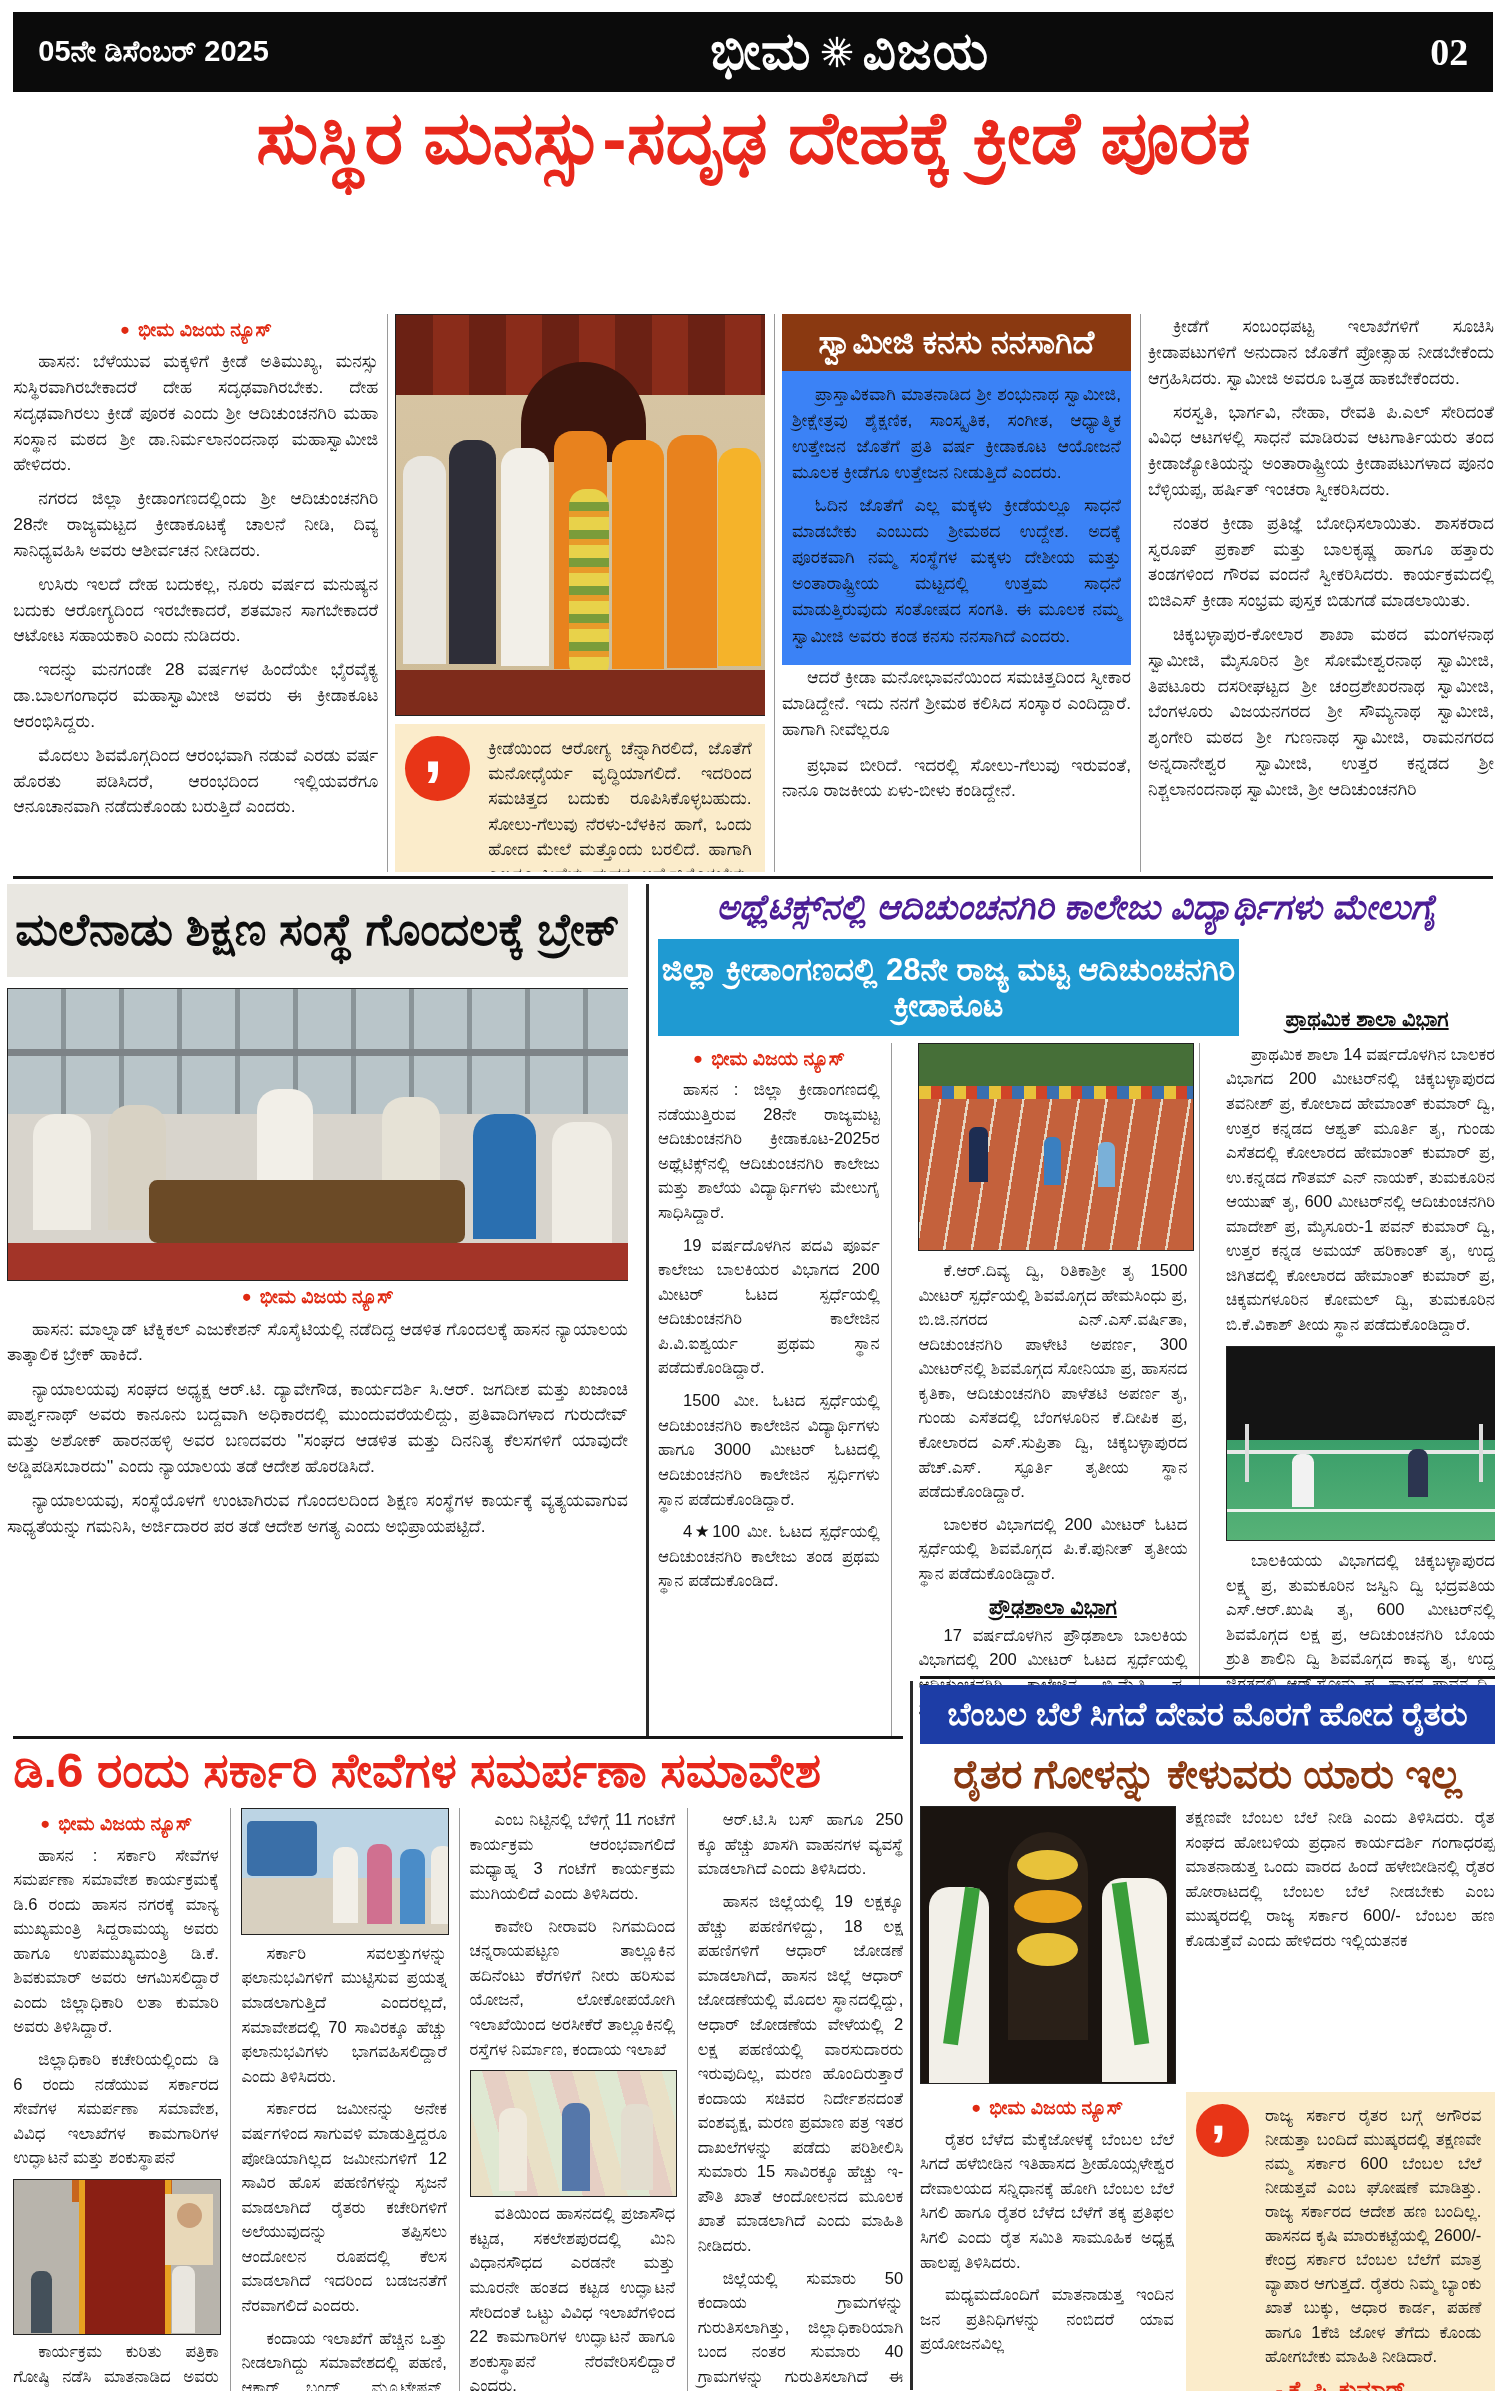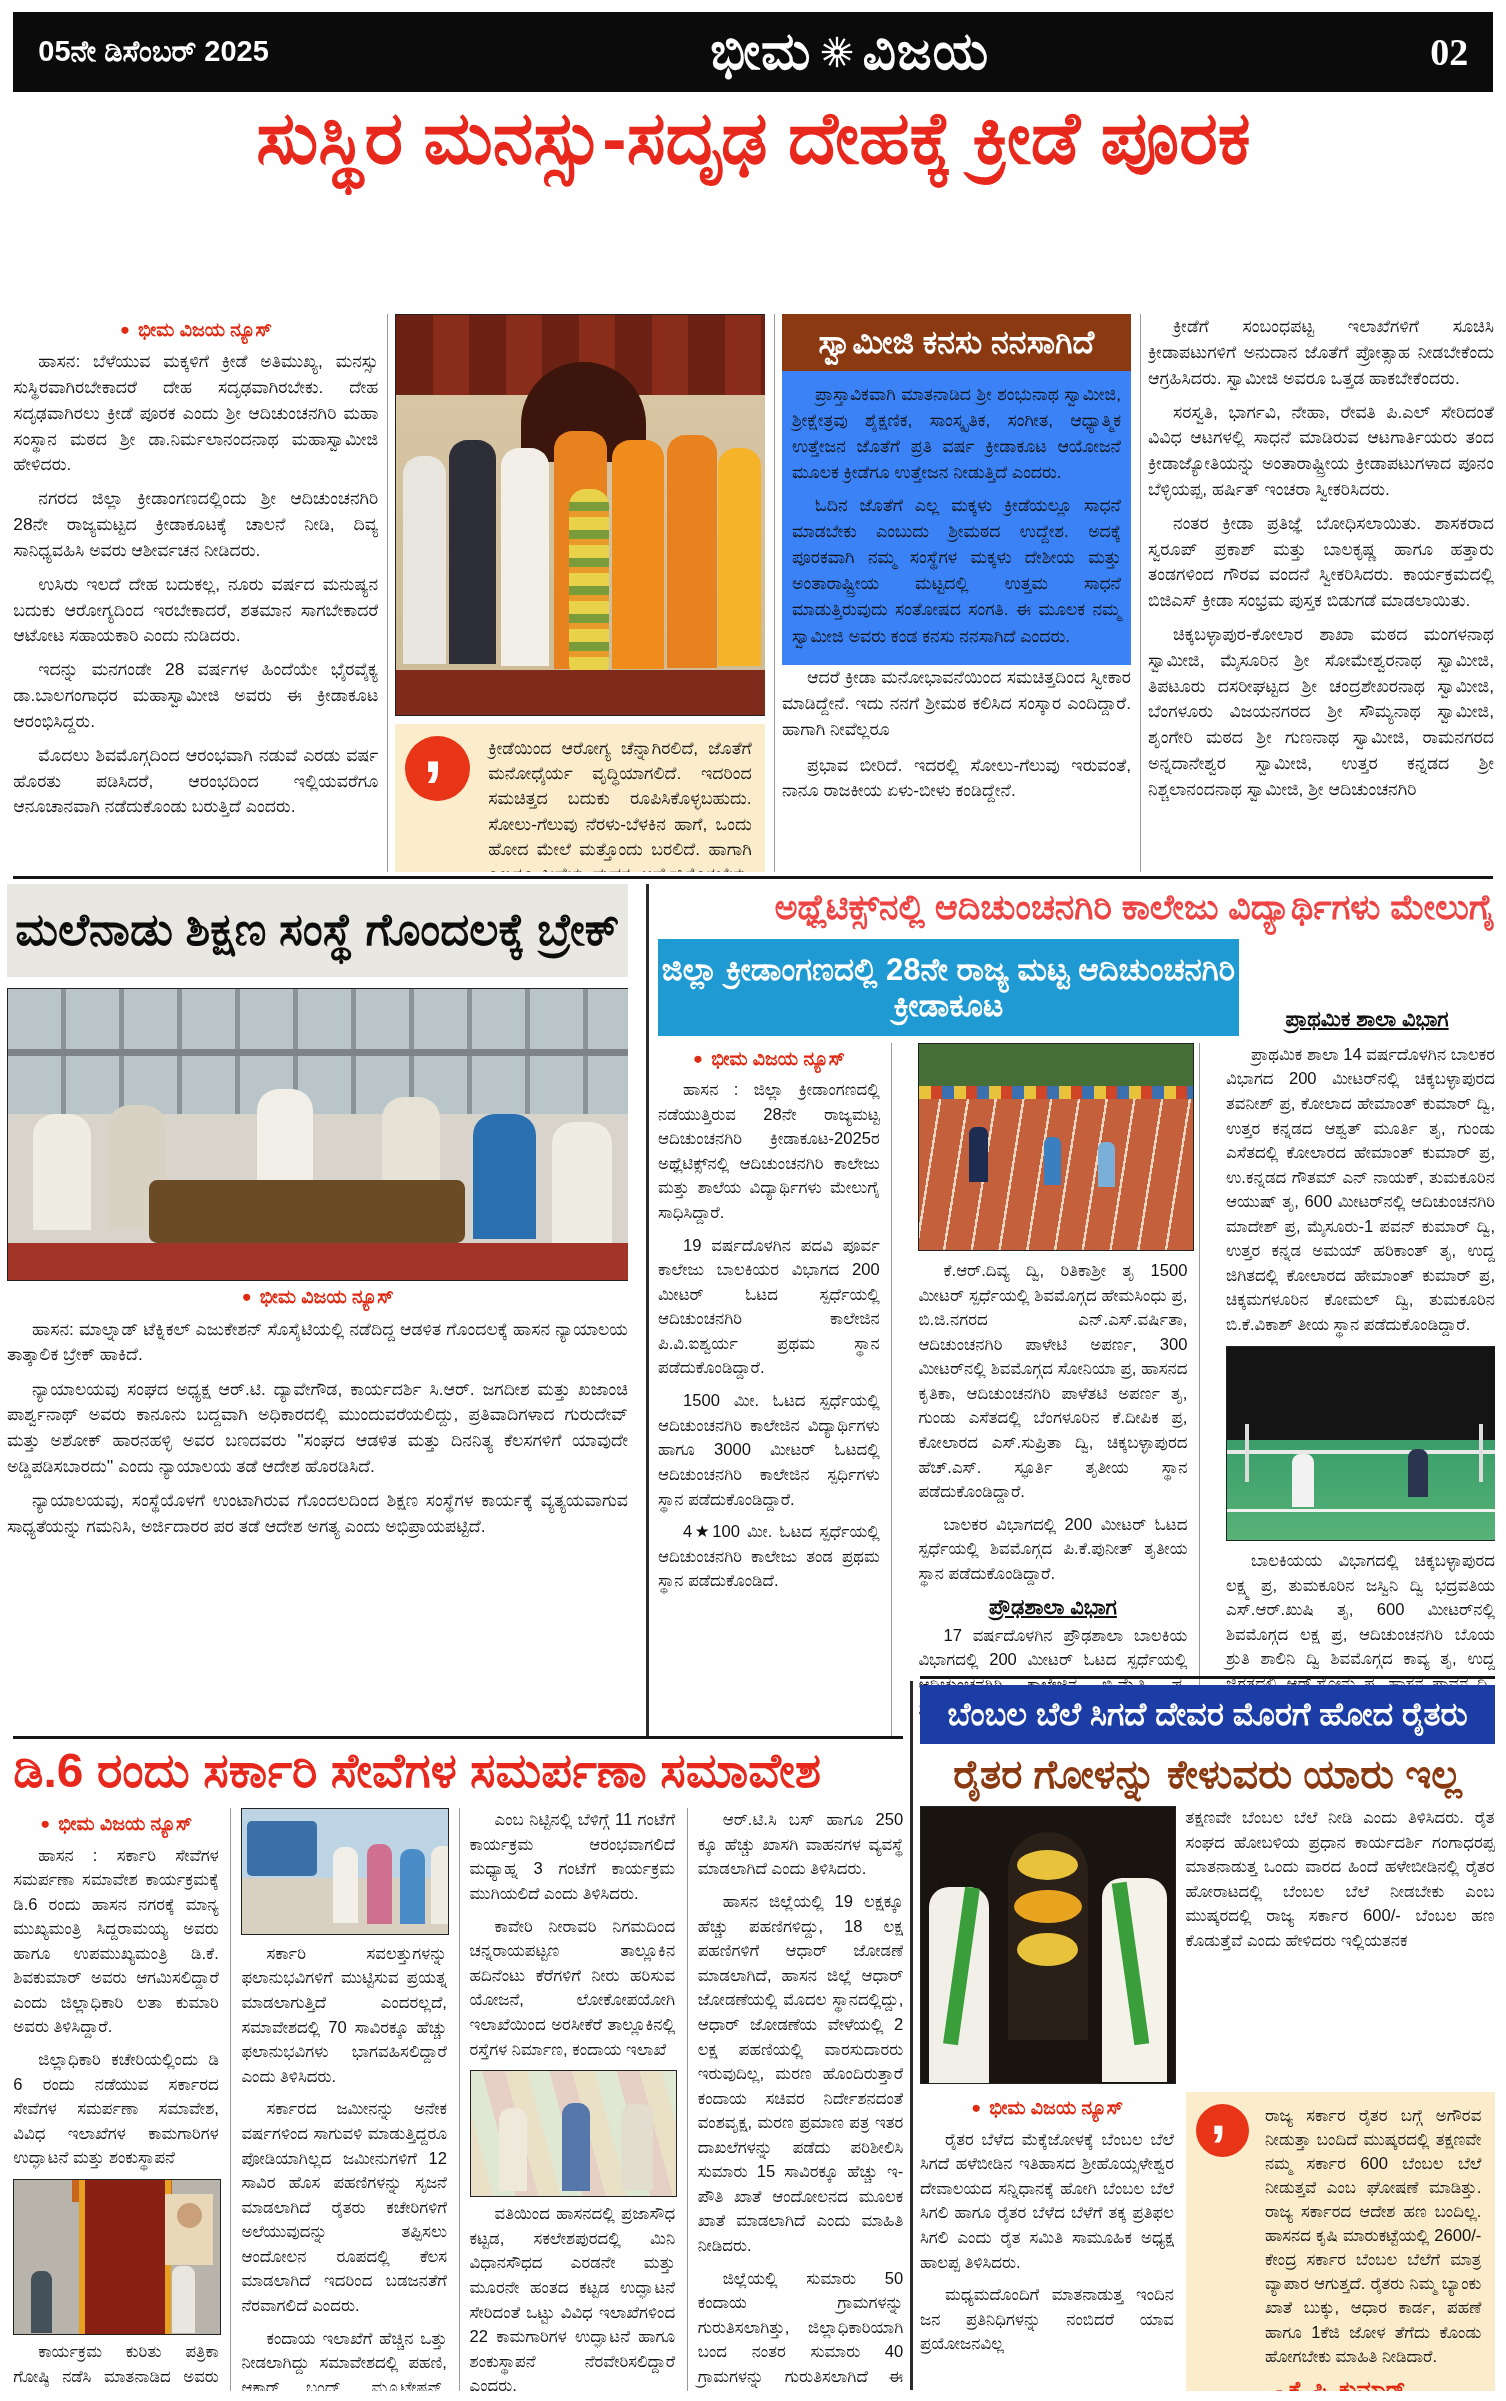--- a/index.html
+++ b/index.html
@@ -46,21 +46,21 @@
   
   .swamiji-head{background:#8a3911;color:#fff;text-align:center;font-size:32px;font-weight:bold;padding:10px 3.3px;}
   .swamiji-body{background:#3b82f6;padding:10px 10px;}
   .swamiji-body p{font-size:17.4px;line-height:1.5;text-align:justify;margin:0 0 6.6px 0;text-indent:23px;}
 
   
   .malenadu{position:absolute;left:7px;top:884px;width:621px;height:752px;overflow:hidden;}
   .malenadu-head{background:#e9e7e1;color:#0d0d0d;text-align:center;font-weight:800;font-size:45px;line-height:1.25;
     padding:18.3px 5px;}
   .sports{position:absolute;left:658px;top:884px;width:837px;height:852px;overflow:hidden;}
-  .sports-headline{color:#ef4444;text-align:right;font-size:35px;font-weight:800;line-height:1.2;margin:1.7px 0 11.6px 0;}
+  .sports-headline{color:#4c1d95;text-align:center;font-size:35px;font-weight:800;line-height:1.2;margin:1.7px 0 11.6px 0;font-style:italic;}
   .sports-bannerrow{display:flex;gap:11.6px;align-items:flex-end;margin-bottom:6.6px;}
   .sports-banner{width:581px;background:#1f9ad2;color:#fff;text-align:center;font-size:31px;font-weight:bold;
     padding:12.5px 3.3px;box-sizing:border-box;}
   .sec-head{font-weight:bold;font-size:21px;text-align:center;text-decoration:underline;margin:5px 0;}
   .sports-cols{display:flex;gap:11.6px;}
   .sports-cols .scol{width:269px;}
   .sports-cols .scol + .scol{border-left:0.8px solid #9a9a9a;padding-left:26px;}
 
   
   .d6{position:absolute;left:13.3px;top:1743px;width:890px;height:648px;overflow:hidden;}

